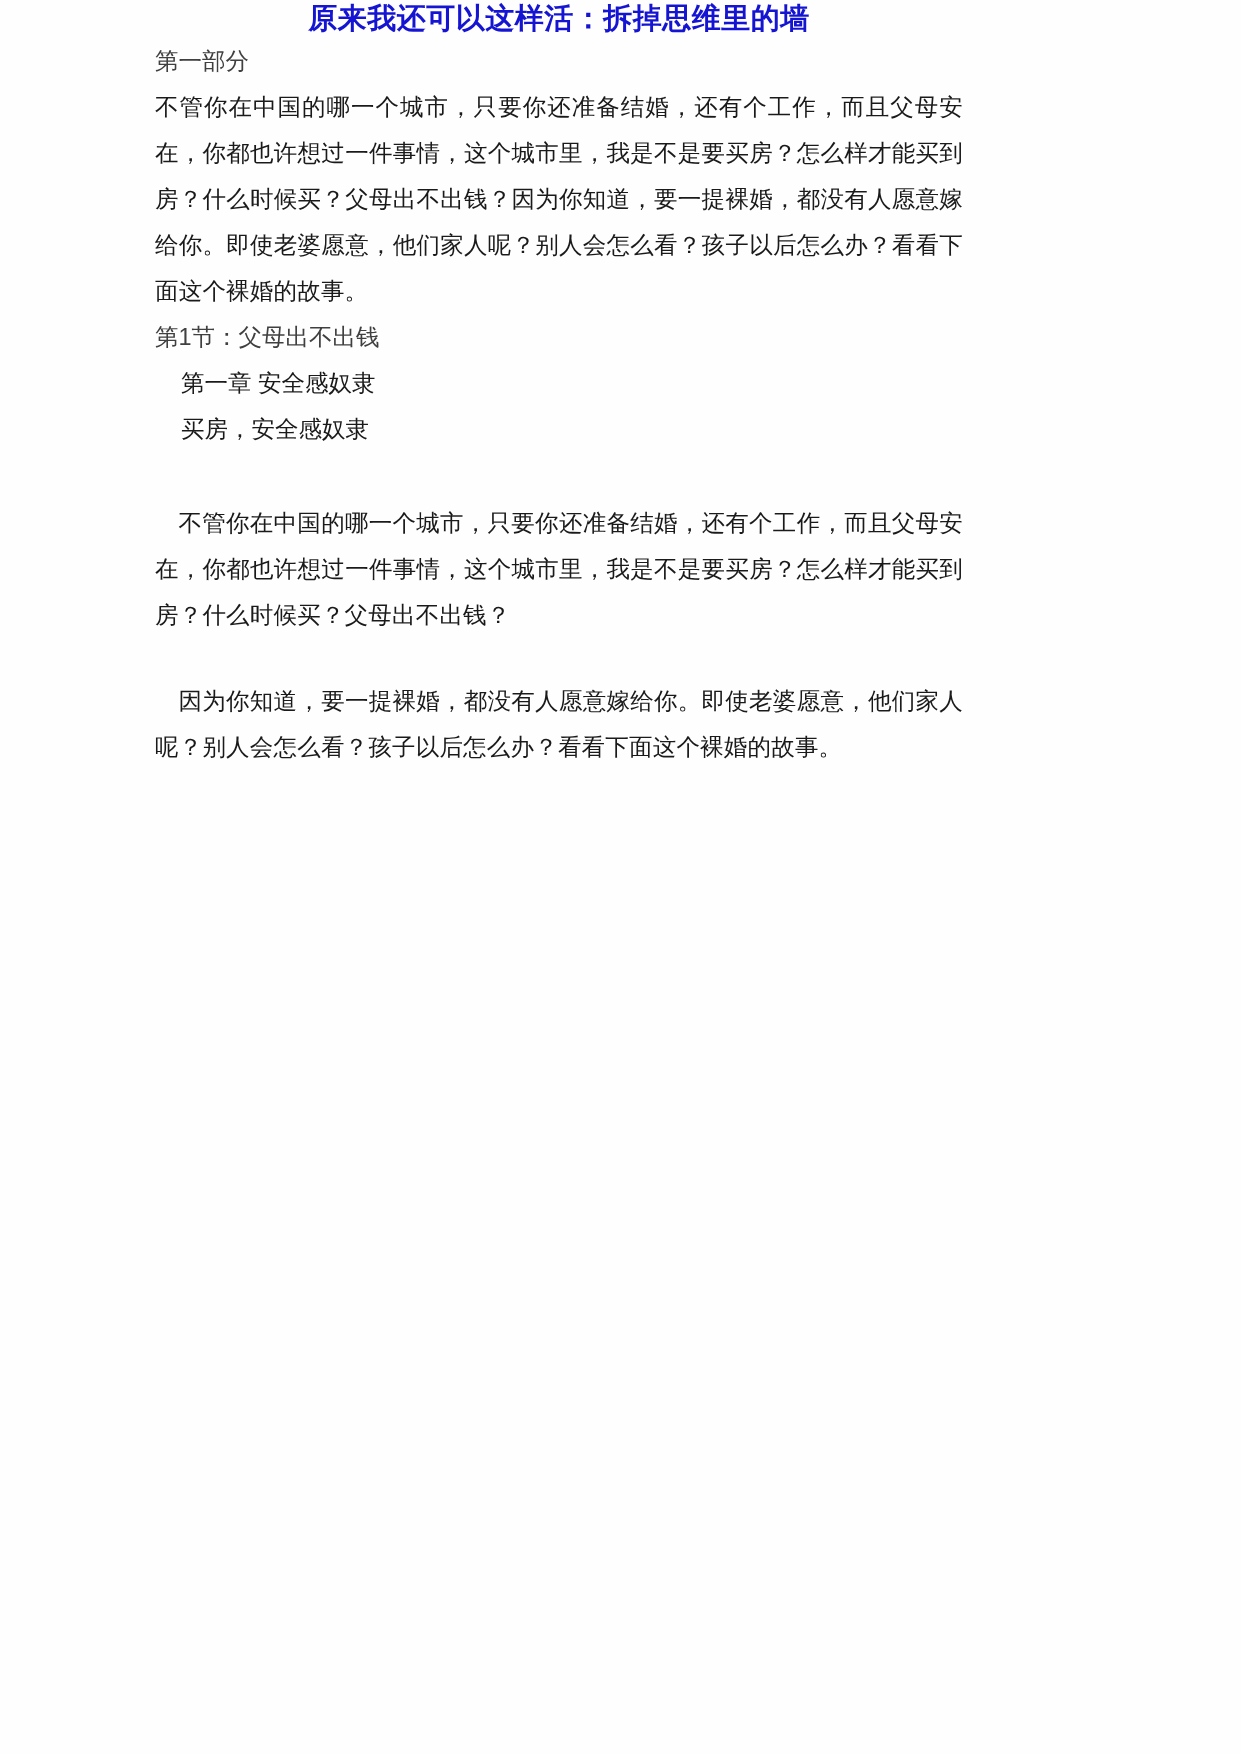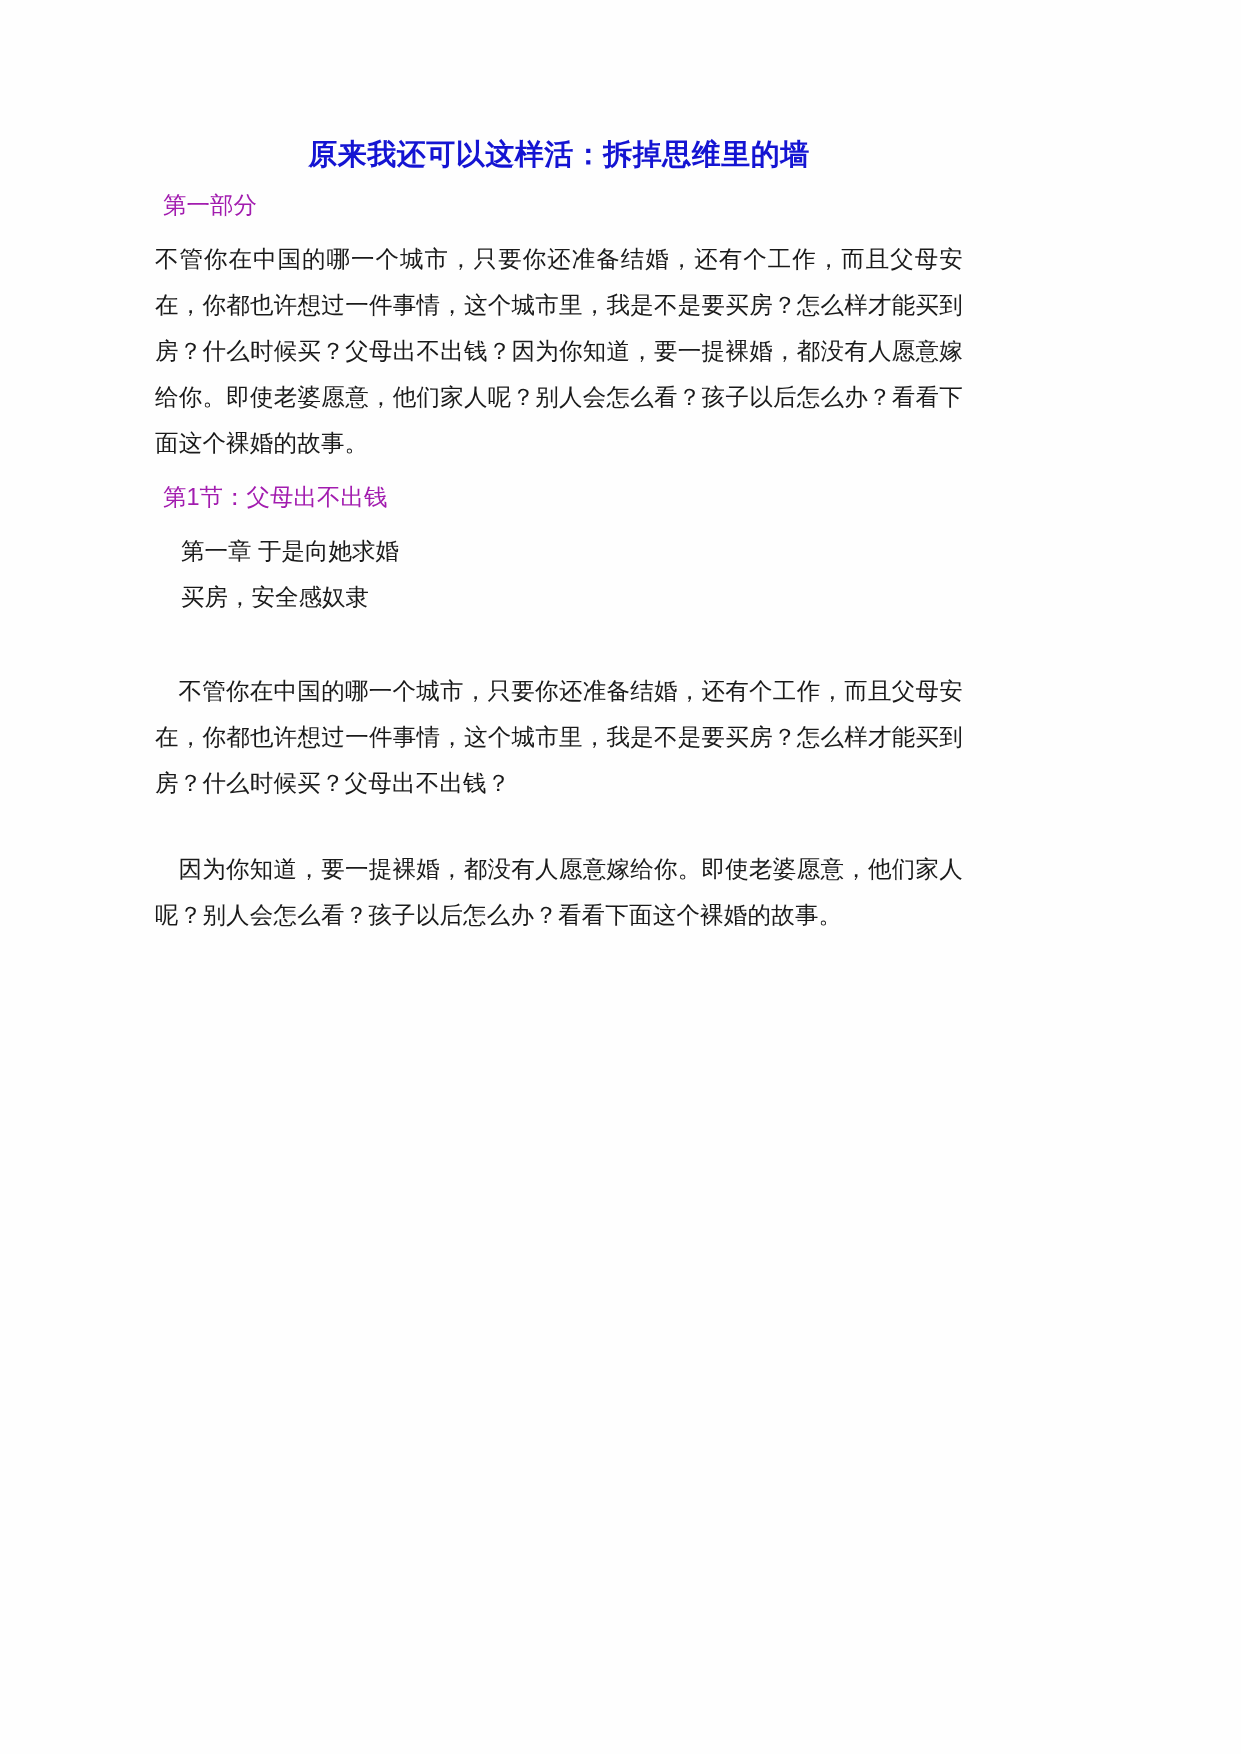--- a/index.html
+++ b/index.html
@@ -26,21 +26,20 @@
     top: 0;
     width: 808px;
   }
   .doc-title {
     text-align: center;
     color: #1414d2;
     font-weight: bold;
     font-size: 29px;
     letter-spacing: 0.5px;
     margin: 0;
-    padding-top: 136px;
     line-height: 1.3;
     white-space: nowrap;
   }
   .para {
     font-size: 23.5px;
     line-height: 46px;
     margin: 0;
     text-align: justify;
     text-justify: inter-ideograph;
     color: #1a1a1a;
@@ -52,22 +51,22 @@
   .indent-1 {
     text-indent: 1em;
   }
   .sp-intro { margin-top: 66px; }
   .sp-gap-lg { margin-top: 48px; }
   .sp-gap-md { margin-top: 40px; }
   .sp-gap-xs { margin-top: 0px; }
   .heading-plain {
     font-size: 23.5px;
     line-height: 46px;
-    margin: 8px;
-    color: #a21caf;
+    margin: 0;
+    color: #404040;
   }
   .subhead {
     font-size: 23.5px;
     line-height: 46px;
     margin: 0;
     color: #1a1a1a;
     padding-left: 26px;
   }
 </style>
 </head>
@@ -78,21 +77,21 @@
 
     <h1 class="doc-title">原来我还可以这样活：拆掉思维里的墙</h1>
 
 
     <p class="heading-plain sp-gap-lg">第一部分</p>
 
     <p class="para sp-gap-xs">不管你在中国的哪一个城市，只要你还准备结婚，还有个工作，而且父母安在，你都也许想过一件事情，这个城市里，我是不是要买房？怎么样才能买到房？什么时候买？父母出不出钱？因为你知道，要一提裸婚，都没有人愿意嫁给你。即使老婆愿意，他们家人呢？别人会怎么看？孩子以后怎么办？看看下面这个裸婚的故事。</p>
 
     <p class="heading-plain sp-gap-md">第1节：父母出不出钱</p>
 
-    <p class="subhead sp-gap-xs">第一章 于是向她求婚</p>
+    <p class="subhead sp-gap-xs">第一章 安全感奴隶</p>
 
     <p class="subhead sp-gap-xs">买房，安全感奴隶</p>
 
     <p class="para indent-1 sp-gap-lg">不管你在中国的哪一个城市，只要你还准备结婚，还有个工作，而且父母安在，你都也许想过一件事情，这个城市里，我是不是要买房？怎么样才能买到房？什么时候买？父母出不出钱？</p>
 
     <p class="para indent-1 sp-gap-md">因为你知道，要一提裸婚，都没有人愿意嫁给你。即使老婆愿意，他们家人呢？别人会怎么看？孩子以后怎么办？看看下面这个裸婚的故事。</p>
 
 
   </div>
 </div>

